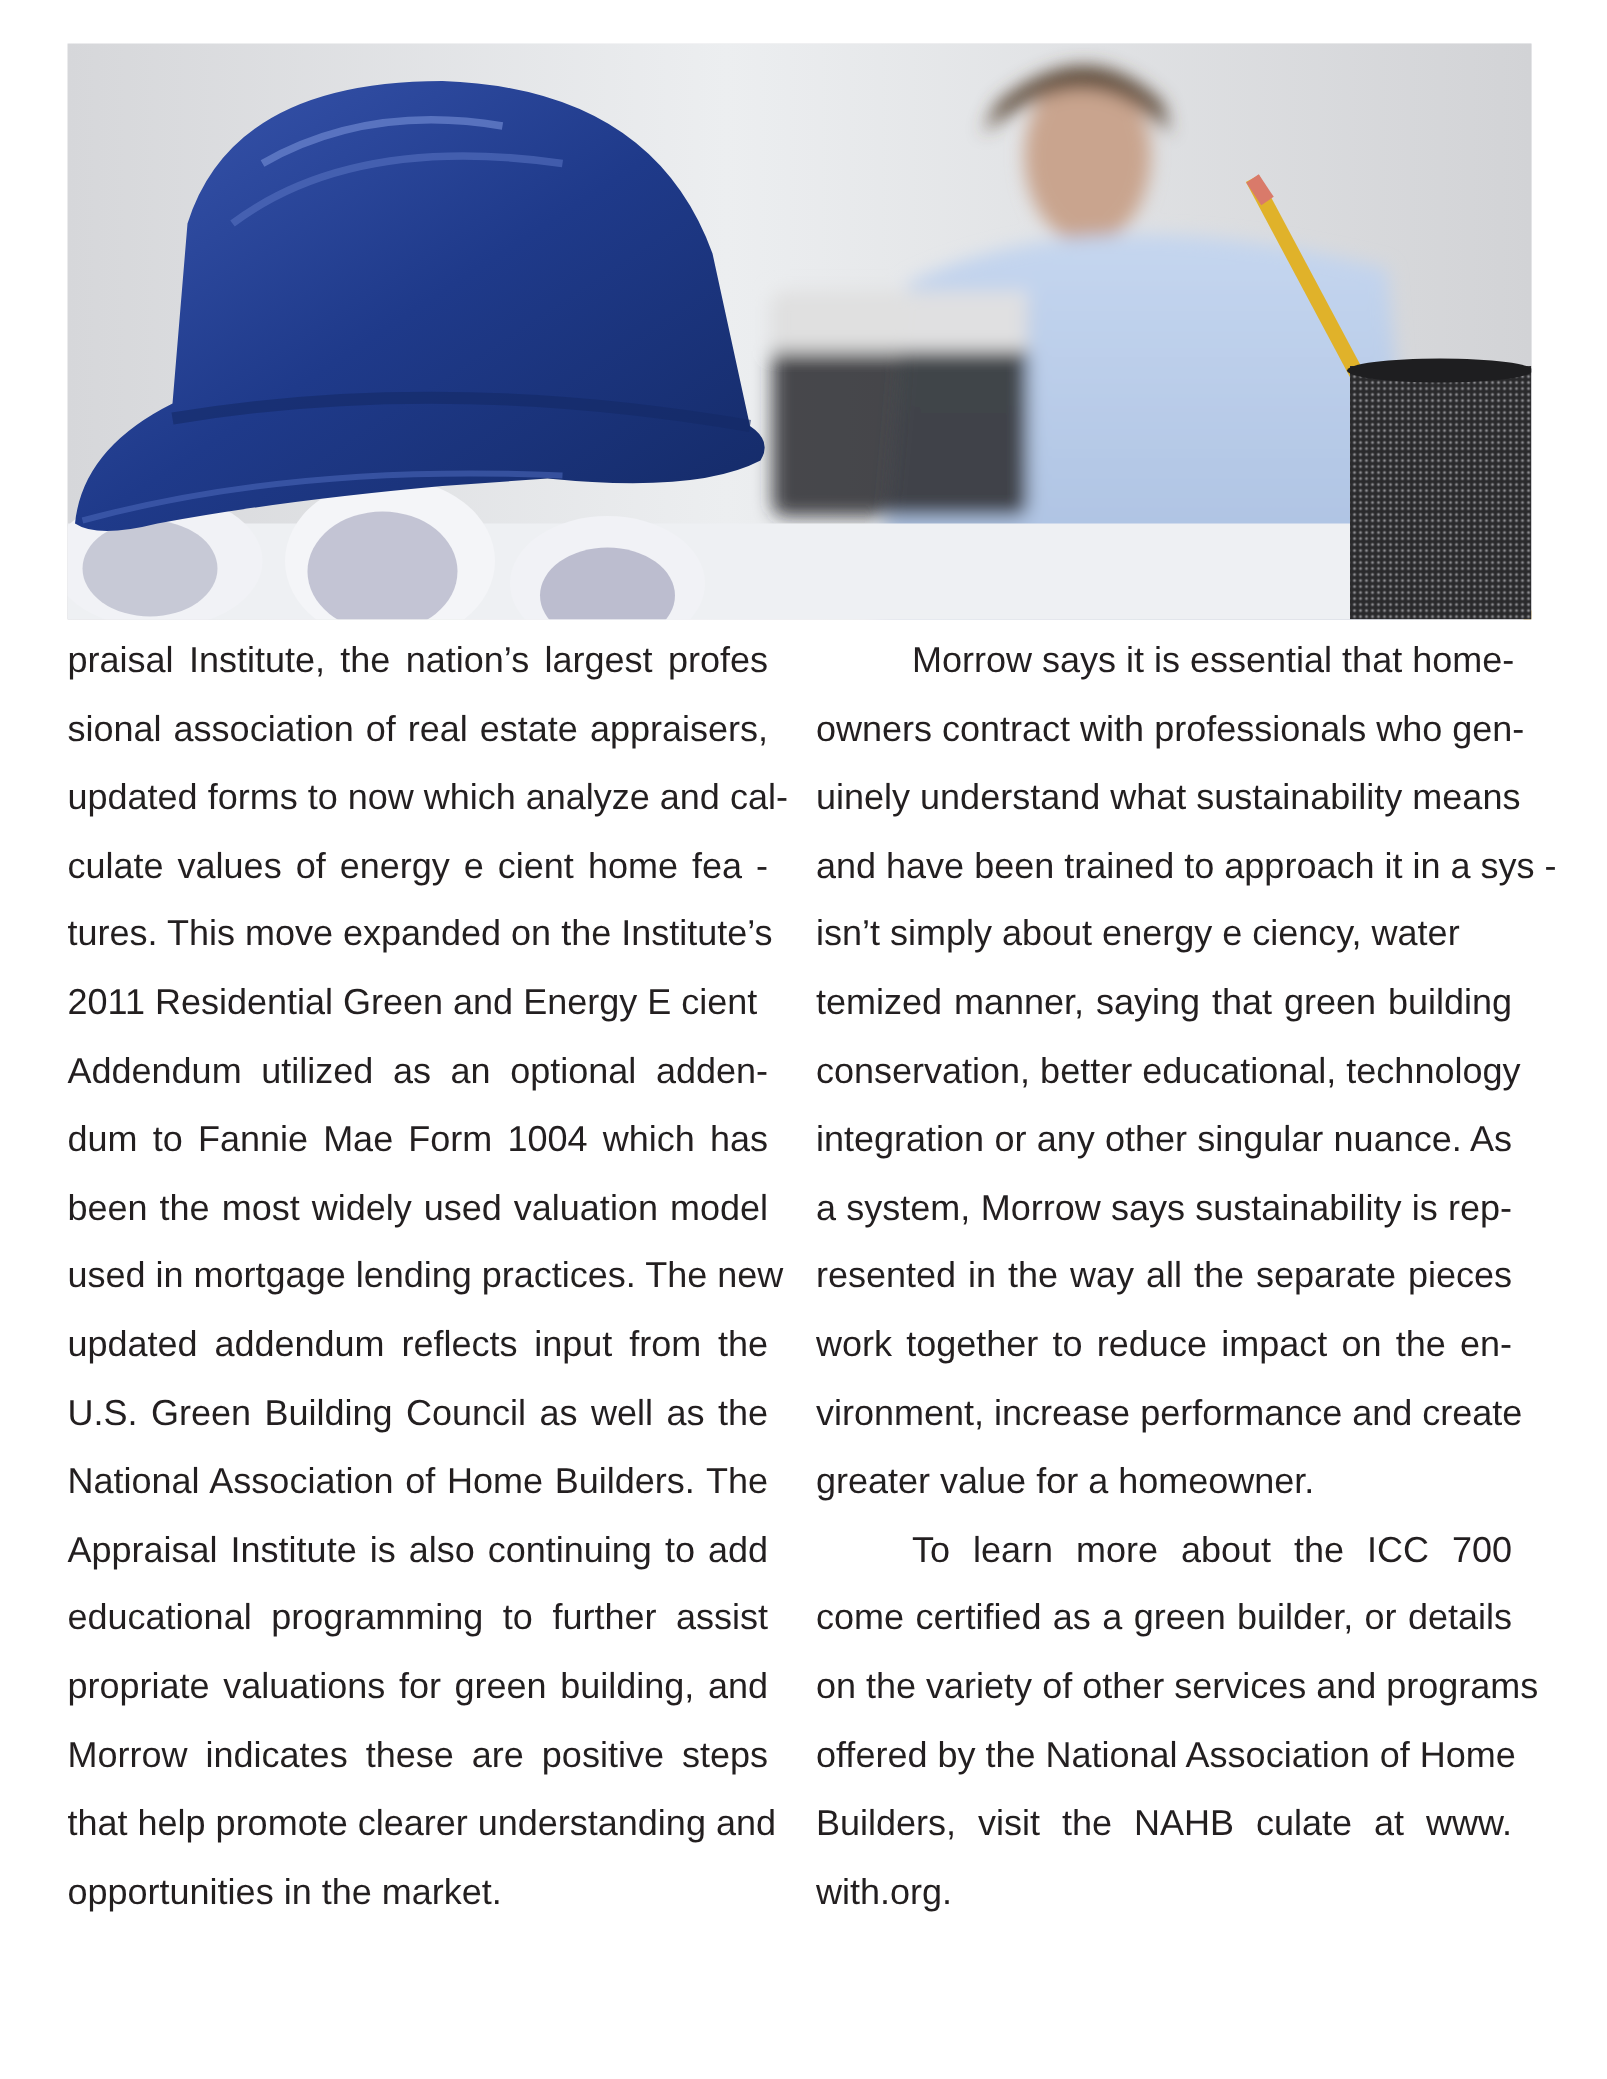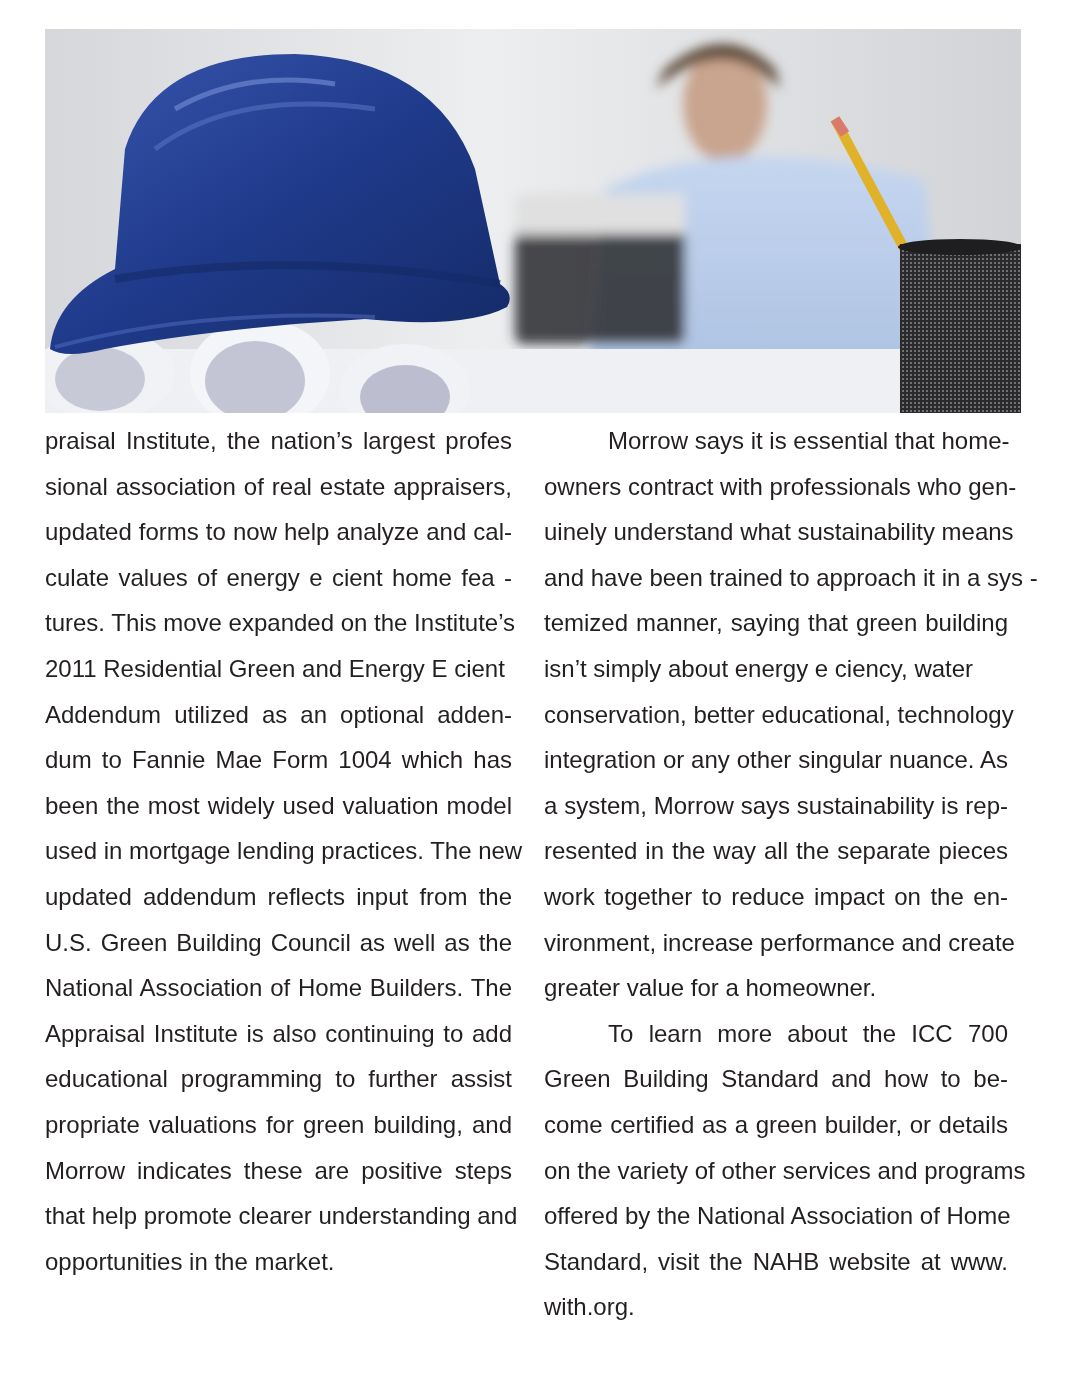--- a/index.html
+++ b/index.html
@@ -92,21 +92,21 @@
       <rect x="855" y="215" width="121" height="169" fill="url(#mesh)"></rect>
       <ellipse cx="915" cy="218" rx="62" ry="8" fill="#1e1e20"></ellipse>
     </g>
   </svg>
 </div>
 
 <div class="column col-left">
   <div>
     <div class="line">praisal Institute, the nation’s largest profes</div>
     <div class="line">sional association of real estate appraisers,</div>
-    <div class="line">updated forms to now help analyze and cal-</div>
+    <div class="line">updated forms to now which analyze and cal-</div>
     <div class="line">culate values of energy e cient home fea -</div>
     <div class="line">tures. This move expanded on the Institute’s</div>
     <div class="line last">2011 Residential Green and Energy E cient</div>
     <div class="line">Addendum utilized as an optional adden-</div>
     <div class="line">dum to Fannie Mae Form 1004 which has</div>
     <div class="line">been the most widely used valuation model</div>
     <div class="line">used in mortgage lending practices. The new</div>
     <div class="line">updated addendum reflects input from the</div>
     <div class="line">U.S. Green Building Council as well as the</div>
     <div class="line">National Association of Home Builders. The</div>
@@ -118,32 +118,31 @@
     <div class="line last">opportunities in the market.</div>
   </div>
 </div>
 
 <div class="column col-right">
   <div>
     <div class="line indent">Morrow says it is essential that home-</div>
     <div class="line">owners contract with professionals who gen-</div>
     <div class="line">uinely understand what sustainability means</div>
     <div class="line">and have been trained to approach it in a sys -</div>
+    <div class="line last">isn’t simply about energy e ciency, water</div>
     <div class="line">temized manner, saying that green building</div>
-    <div class="line last">isn’t simply about energy e ciency, water</div>
     <div class="line">conservation, better educational, technology</div>
     <div class="line">integration or any other singular nuance. As</div>
     <div class="line">a system, Morrow says sustainability is rep-</div>
     <div class="line">resented in the way all the separate pieces</div>
     <div class="line">work together to reduce impact on the en-</div>
     <div class="line">vironment, increase performance and create</div>
     <div class="line last">greater value for a homeowner.</div>
   </div>
   <div>
     <div class="line indent">To learn more about the ICC 700</div>
-    <div class="line">Green Building Standard and how to be-</div>
     <div class="line">come certified as a green builder, or details</div>
     <div class="line">on the variety of other services and programs</div>
     <div class="line">offered by the National Association of Home</div>
-    <div class="line">Standard, visit the NAHB website at www.</div>
+    <div class="line">Builders, visit the NAHB culate at www.</div>
     <div class="line last">with.org.</div>
   </div>
 </div>
 
 </body></html>

